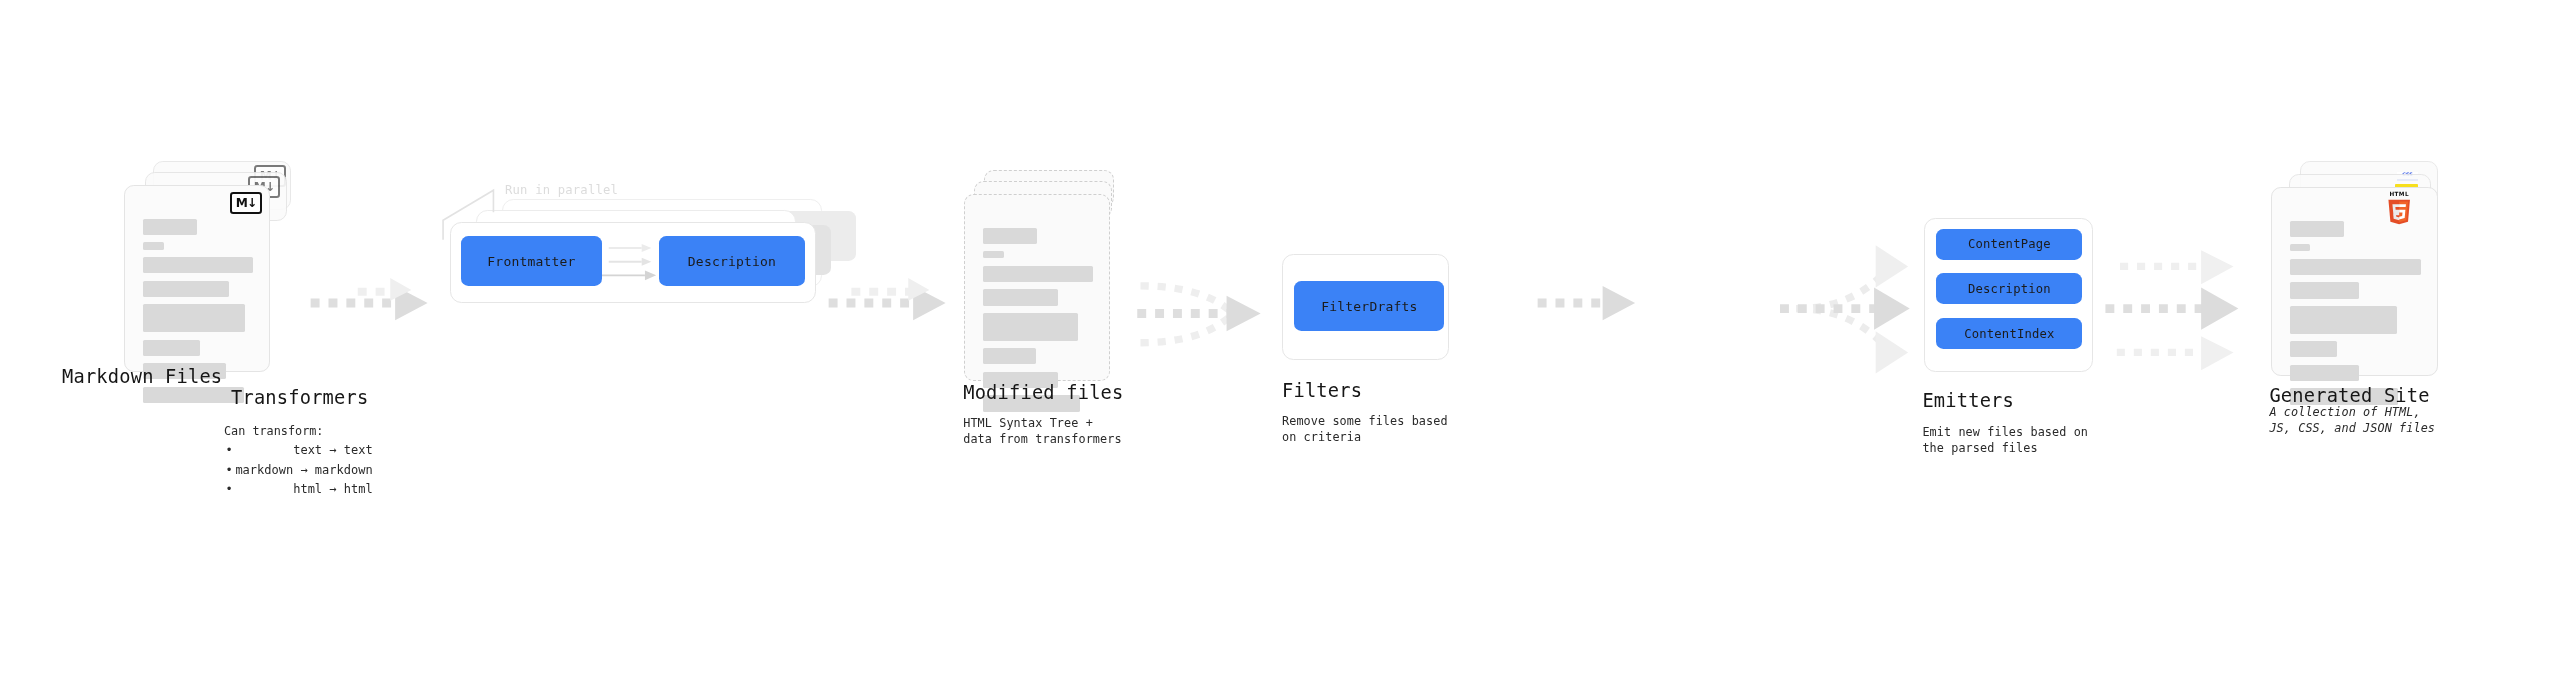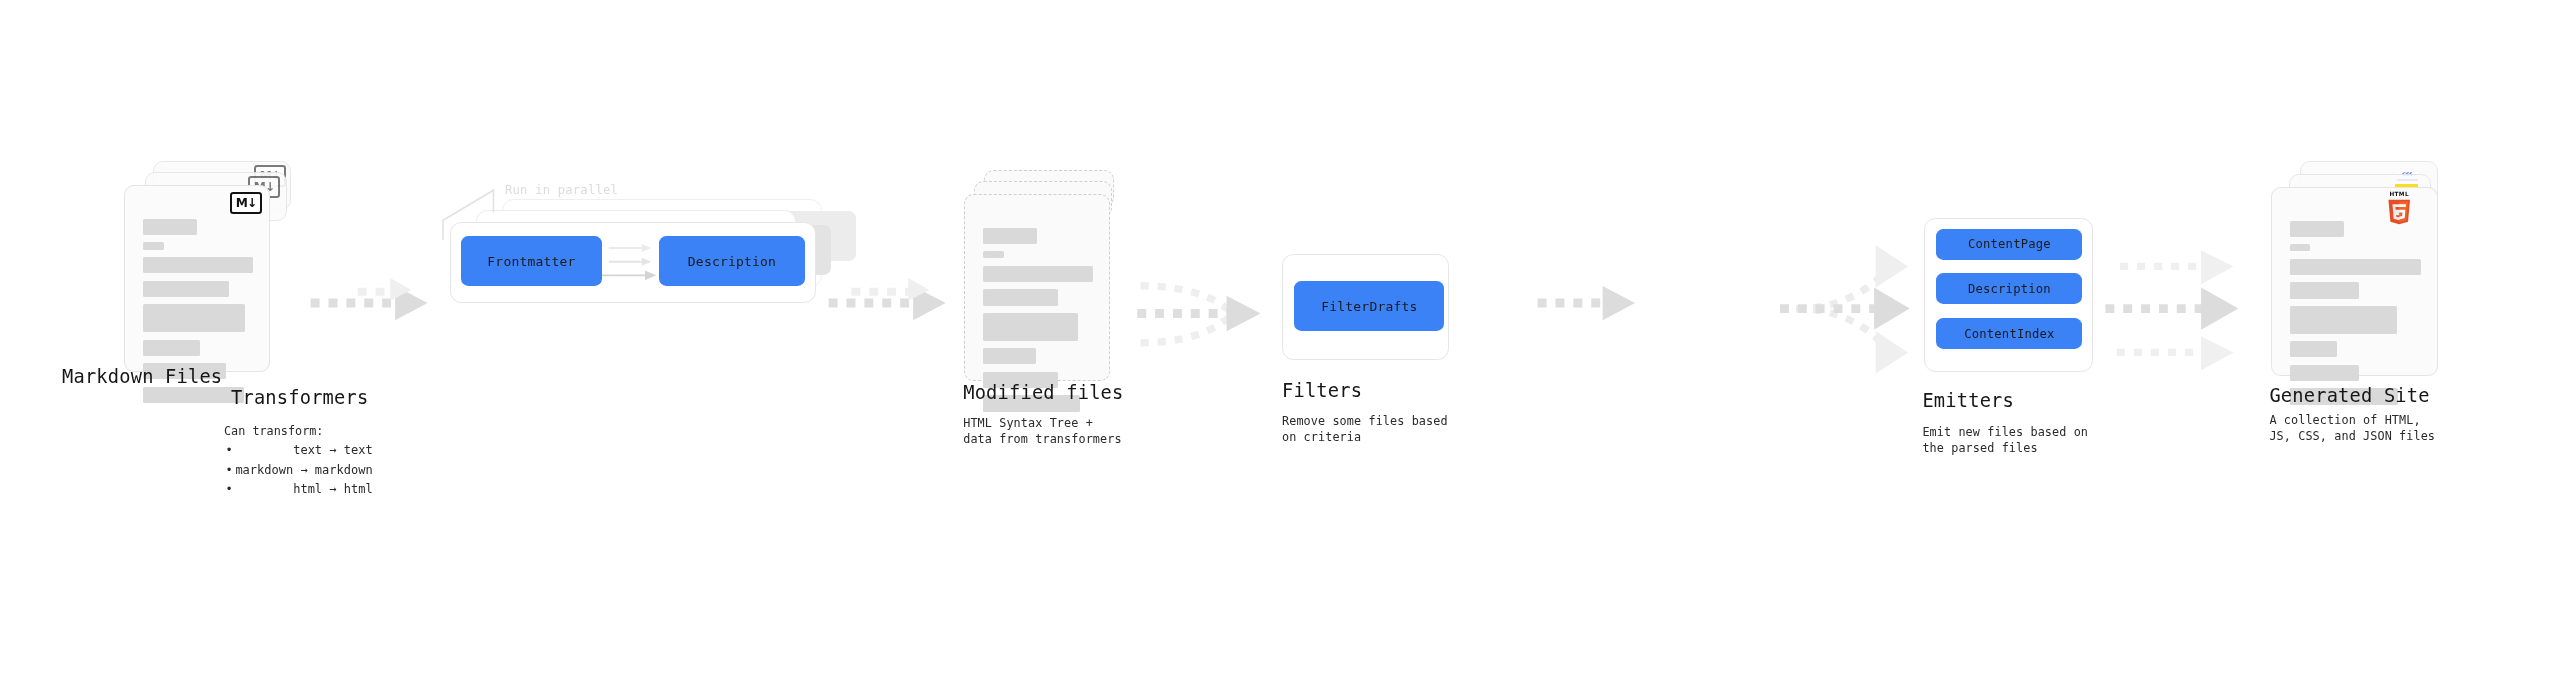--- a/index.html
+++ b/index.html
@@ -271,18 +271,18 @@
           <polygon fill="#e44d26" points="71,460 30,0 482,0 441,460 255,512"></polygon>
           <polygon fill="#f16529" points="256,472 406,431 441,37 256,37"></polygon>
           <polygon fill="#ebebeb" points="256,208 181,208 176,150 256,150 256,94 255,94 114,94 116,114 135,324 256,324"></polygon>
           <polygon fill="#ebebeb" points="256,370 255,370 192,353 188,307 151,307 132,307 139,397 255,429 256,429"></polygon>
           <polygon fill="#ffffff" points="255,208 255,264 325,264 318,340 255,357 255,415 371,383 372,372 385,226 387,208 369,208"></polygon>
           <polygon fill="#ffffff" points="255,94 255,129 255,150 255,150 391,150 391,150 392,150 393,138 396,114 397,94"></polygon>
         </svg>
       </div>
     </div>
     <div class="title" style="position:absolute;left:-1.6px;top:224px;">Generated Site</div>
-    <div class="desc" style="position:absolute;left:-1.6px;top:251px;">A collection of HTML,
+    <div class="desc" style="position:absolute;left:-1.6px;top:243px;font-style:italic;">A collection of HTML,
 JS, CSS, and JSON files</div>
   </div>
 
 </div>
 
 
 </body></html>

